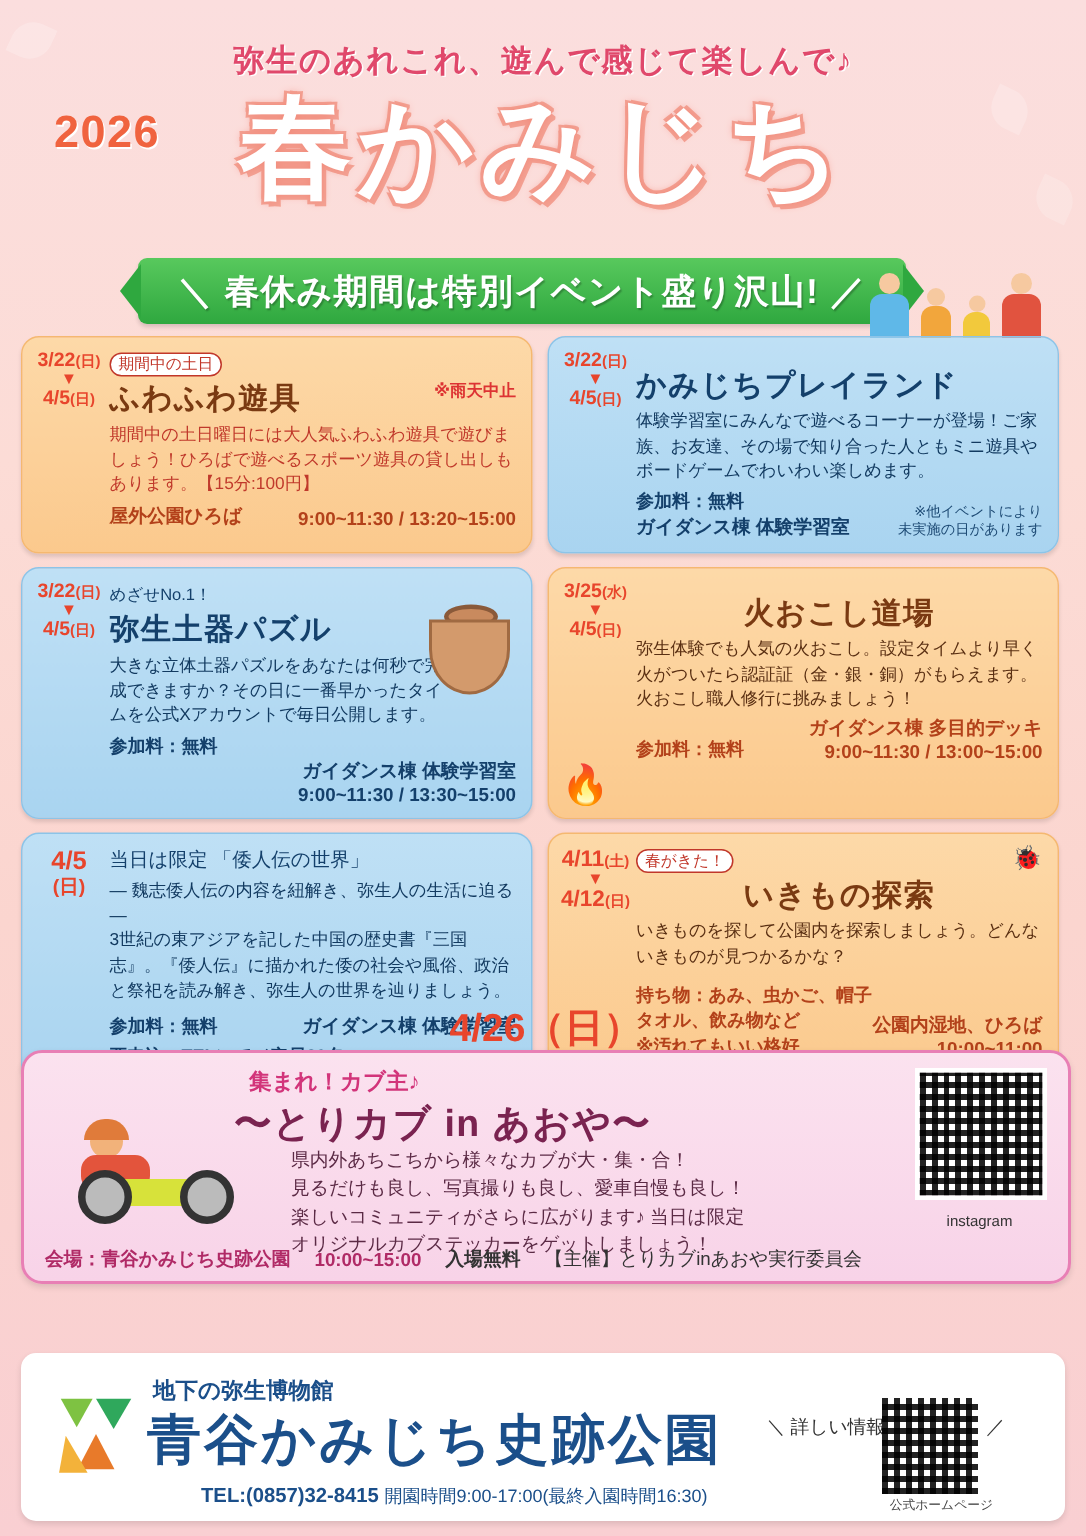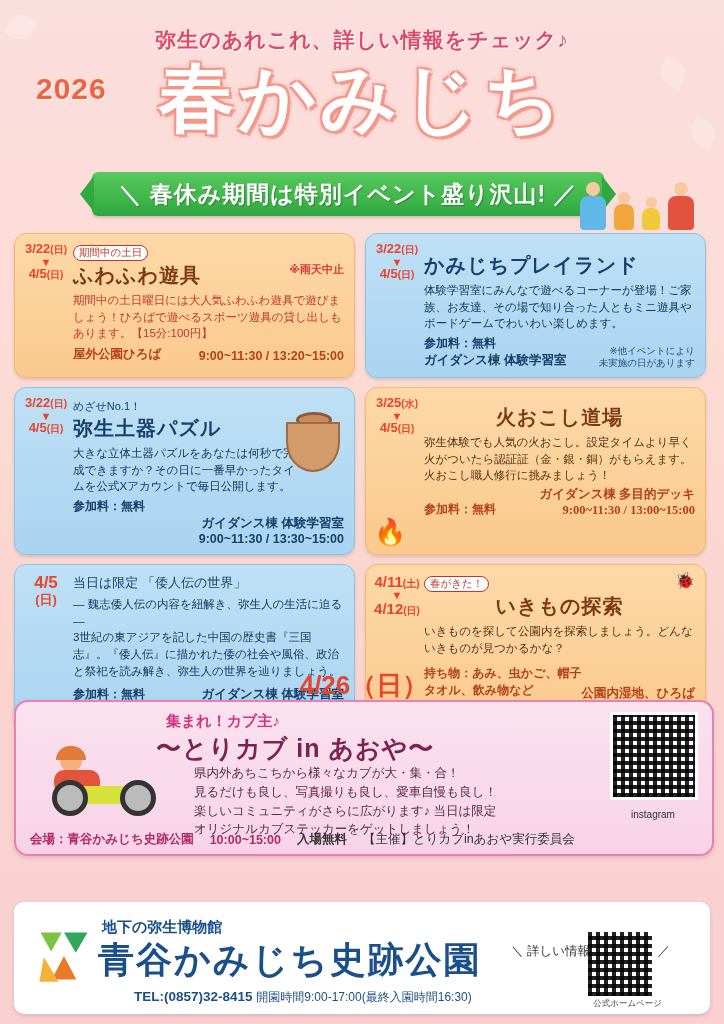--- a/index.html
+++ b/index.html
@@ -38,21 +38,21 @@
     content:"";position:absolute;top:4px;width:14px;height:36px;background:#2fa83f;
   }
   .ribbon:before{left:-12px;clip-path:polygon(100% 0,100% 100%,0 50%);}
   .ribbon:after{right:-12px;clip-path:polygon(0 0,0 100%,100% 50%);}
   
   .people{position:absolute;top:168px;right:14px;width:130px;height:62px;}
   .fig{position:absolute;bottom:0;}
   .fig .head{width:14px;height:14px;border-radius:50%;background:#f6c9a0;margin:0 auto;}
   .fig .body{width:26px;height:34px;border-radius:8px 8px 4px 4px;}
   
-  .grid{position:absolute;top:233px;left:14px;width:696px;}
+  .grid{position:absolute;top:224px;left:14px;width:696px;}
   .row{display:flex;gap:10px;margin-bottom:9px;}
   .card{
     position:relative;border-radius:12px;padding:8px 10px 8px 58px;
     box-sizing:border-box;box-shadow:0 2px 3px rgba(0,0,0,.12);
   }
   .card.o{background:linear-gradient(180deg,#fdd9a8,#fbc98d);border:1px solid #f5b870;}
   .card.b{background:linear-gradient(180deg,#bfe0f5,#a9d4f0);border:1px solid #8cc4e8;}
   .w340{width:341px;}
   .dates{position:absolute;left:6px;top:8px;width:50px;text-align:center;line-height:1.15;}
   .d1{color:#e8452c;font-size:13px;font-weight:bold;}
@@ -111,21 +111,21 @@
 </style>
 </head>
 <body>
 
 <div class="petal" style="left:8px;top:14px;opacity:.5;"></div>
 <div class="petal p2" style="left:660px;top:60px;opacity:.45;"></div>
 <div class="petal" style="left:28px;top:940px;opacity:.5;"></div>
 <div class="petal p2" style="left:690px;top:120px;opacity:.4;"></div>
 
 <div class="hdr">
-  <div class="hdr-sub">弥生のあれこれ、詳しい情報をチェック♪</div>
+  <div class="hdr-sub">弥生のあれこれ、遊んで感じて楽しんで♪</div>
   <div class="year">2026</div>
   <div class="title">春かみじち</div>
 </div>
 
 <div class="ribbon">
   <span>＼ 春休み期間は特別イベント盛り沢山! ／</span>
 </div>
 
 <div class="people">
   <div class="fig" style="left:0;">
@@ -212,21 +212,21 @@
       <div class="dates">
         <div class="d1"><span>3/25</span><span class="sm">(水)</span></div>
         <div class="arrow">▼</div>
         <div class="d2"><span>4/5</span><span class="sm">(日)</span></div>
       </div>
       <div class="ctitle" style="margin-top:8px;text-align:center;">火おこし道場</div>
       <div class="desc">弥生体験でも人気の火おこし。設定タイムより早く火がついたら認証証（金・銀・銅）がもらえます。火おこし職人修行に挑みましょう！</div>
       <div style="position:absolute;left:8px;bottom:6px;"><span class="emoji">🔥</span></div>
       <div style="display:flex;justify-content:space-between;align-items:flex-end;margin-top:2px;">
         <div class="fee">参加料：無料</div>
-        <div style="text-align:right;font-family:Liberation Serif, serif;">
+        <div style="text-align:right;">
           <div class="place">ガイダンス棟 多目的デッキ</div>
           <div class="timesline" style="justify-content:flex-end;">9:00~11:30 / 13:00~15:00</div>
         </div>
       </div>
     </div>
   </div>
 
   <div class="row">
     <div class="card b w340" style="min-height:140px;">
       <div class="dates">

